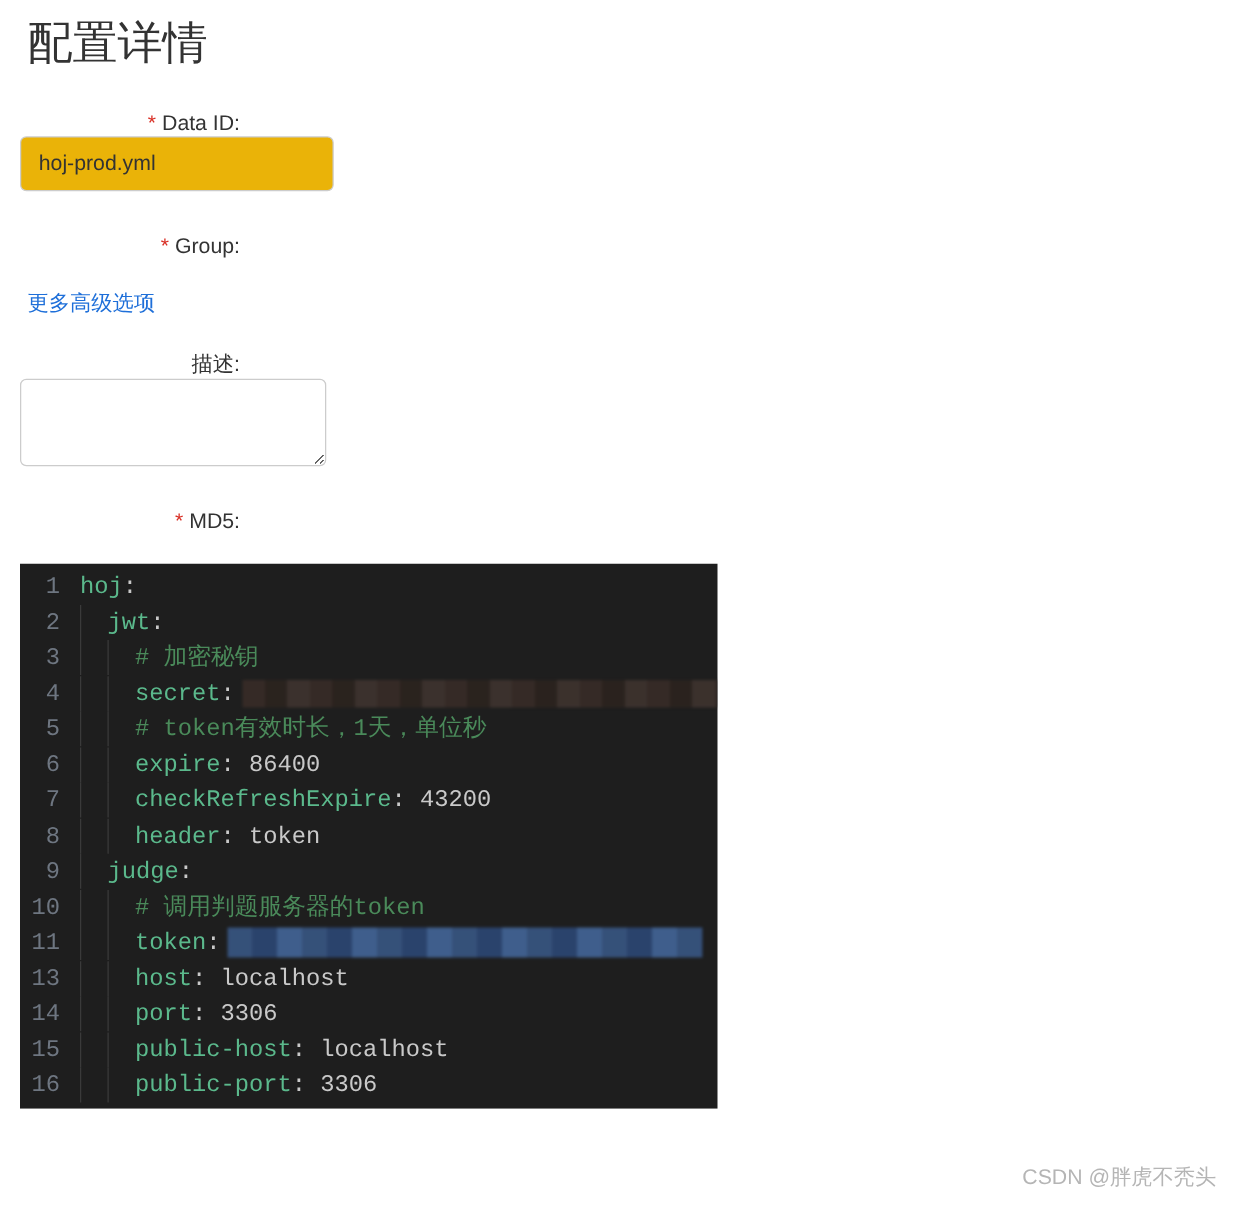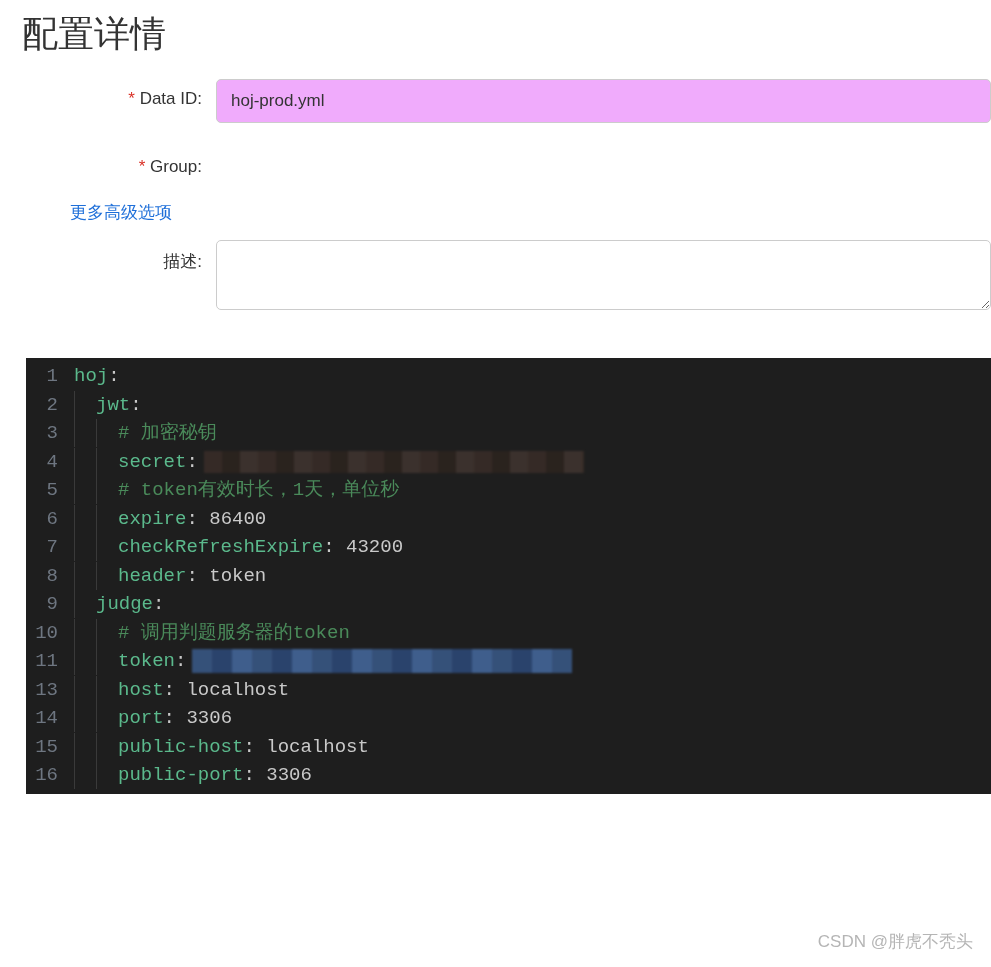--- a/index.html
+++ b/index.html
@@ -17,21 +17,22 @@
     .page-title {
       font-size: 36px;
       font-weight: 400;
       color: #333;
       padding: 10px 0 20px 22px;
     }
     .form-row {
       display: flex;
       align-items: flex-start;
       margin-bottom: 24px;
-      padding-left: 26px;
+      padding-left: 16px;
+      flex-direction: column;
     }
     .form-label {
       width: 190px;
       text-align: right;
       font-size: 17px;
       color: #333;
       padding-top: 10px;
       padding-right: 14px;
       flex-shrink: 0;
     }
@@ -40,42 +41,41 @@
       color: #d93026;
     }
     .form-input {
       flex: 1;
       border: 1px solid #ccc;
       border-radius: 5px;
       padding: 10px 14px;
       font-size: 17px;
       color: #333;
       font-family: inherit;
-      background: #f0abfc;
+      background: #eab308;
       min-height: 44px;
     }
     .form-textarea {
       flex: 1;
       border: 1px solid #ccc;
       border-radius: 5px;
       padding: 10px 14px;
       font-size: 17px;
       color: #333;
       font-family: inherit;
       background: #fff;
       min-height: 70px;
       resize: vertical;
     }
     .advanced-link {
       color: #1e6fd9;
       font-size: 17px;
       padding: 0 12px 16px 22px;
       cursor: pointer;
       display: block;
-      margin-left: 48px;
     }
     .code-editor {
       flex: 1;
       background: #1e1e1e;
       font-family: Consolas, "Courier New", monospace;
       font-size: 19px;
       line-height: 1.5;
       overflow: hidden;
       padding: 4px 0;
     }
@@ -152,20 +152,21 @@
 </div>
 
 <a class="advanced-link">更多高级选项</a>
 
 <div class="form-row">
   <label class="form-label">描述:</label>
   <textarea class="form-textarea" style=""></textarea>
 </div>
 
 <div class="form-row">
+  <label class="form-label required">MD5:</label>
 </div>
 
 <div class="form-row" style="margin-bottom:0;">
   <div class="code-editor" id="code-editor">
       <div class="code-line">
         <span class="line-number">1</span>
         <span class="line-content"><span class="tok-key">hoj</span><span class="tok-colon">:</span></span>
       </div>
       <div class="code-line">
         <span class="line-number">2</span>

